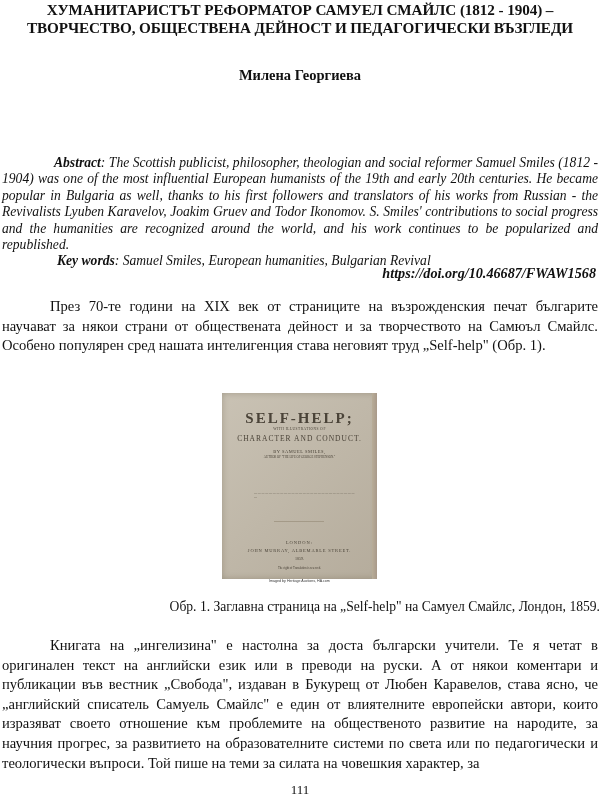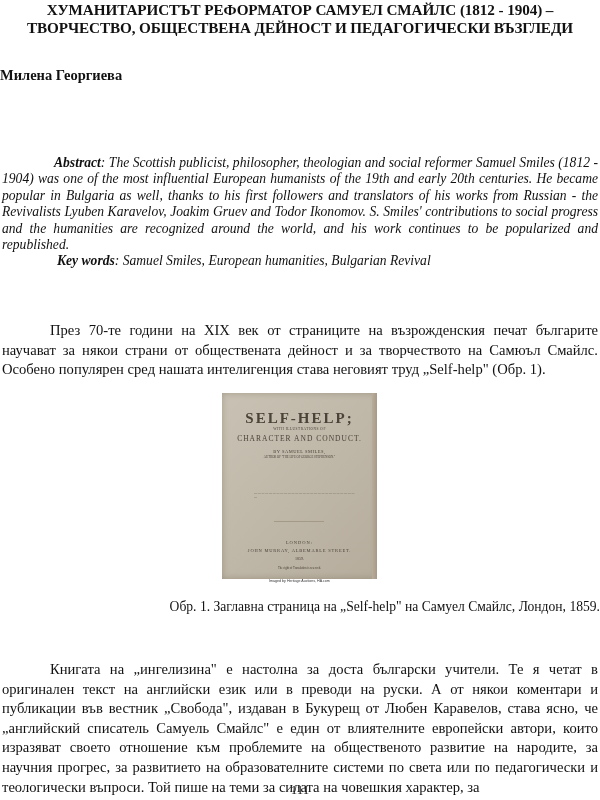--- a/index.html
+++ b/index.html
@@ -27,21 +27,21 @@
       text-align: center;
       font-weight: bold;
       font-size: 15.2px;
       line-height: 18px;
       letter-spacing: -0.1px;
     }
     .author-bg {
       position: absolute;
       left: 0; right: 0;
       top: 66px;
-      text-align: left;
+      text-align: center;
       font-weight: bold;
       font-size: 14.5px;
       line-height: 18px;
     }
     .title-en {
       position: absolute;
       left: 8px; right: 8px;
       top: 97px;
       text-align: center;
       font-size: 14.2px;
@@ -76,21 +76,20 @@
       font-size: 14.2px;
       line-height: 18px;
       text-align: right;
     }
     .para {
       position: absolute;
       left: 2px; right: 2px;
       font-size: 14.6px;
       line-height: 19.6px;
       text-align: justify;
-      margin-top: 24px;
     }
     .para .indent { display: inline-block; width: 48px; }
     .p1 { top: 297px; }
     .p2 { top: 636px; }
     .figure {
       position: absolute;
       left: 222px;
       top: 393px;
       width: 158px;
       height: 192px;
@@ -167,20 +166,21 @@
 
   <div class="title-bg">ХУМАНИТАРИСТЪТ РЕФОРМАТОР САМУЕЛ СМАЙЛС (1812 - 1904) – ТВОРЧЕСТВО, ОБЩЕСТВЕНА ДЕЙНОСТ И ПЕДАГОГИЧЕСКИ ВЪЗГЛЕДИ</div>
 
   <div class="author-bg">Милена Георгиева</div>
 
 
   <div class="abstract"><span class="indent"></span><b>Abstract</b><span>: The Scottish publicist, philosopher, theologian and social reformer Samuel Smiles (1812 - 1904) was one of the most influential European humanists of the 19th and early 20th centuries. He became popular in Bulgaria as well, thanks to his first followers and translators of his works from Russian - the Revivalists Lyuben Karavelov, Joakim Gruev and Todor Ikonomov. S. Smiles' contributions to social progress and the humanities are recognized around the world, and his work continues to be popularized and republished.</span></div>
 
   <div class="keywords"><b>Key words</b><span>: Samuel Smiles, European humanities, Bulgarian Revival</span></div>
 
+  <div class="doi">https://doi.org/10.46687/FWAW1568</div>
 
   <div class="para p1"><span class="indent"></span><span>През 70-те години на XIX век от страниците на възрожденския печат българите научават за някои страни от обществената дейност и за творчеството на Самюъл Смайлс. Особено популярен сред нашата интелигенция става неговият труд „Self-help" (Обр. 1).</span></div>
 
   <div class="figure">
     <div class="book">
       <div class="edge"></div>
       <div class="book-line bl-title">SELF-HELP;</div>
       <div class="book-line bl-sub">WITH ILLUSTRATIONS OF</div>
       <div class="book-line bl-char">CHARACTER AND CONDUCT.</div>
       <div class="book-line bl-by">BY SAMUEL SMILES,</div>

